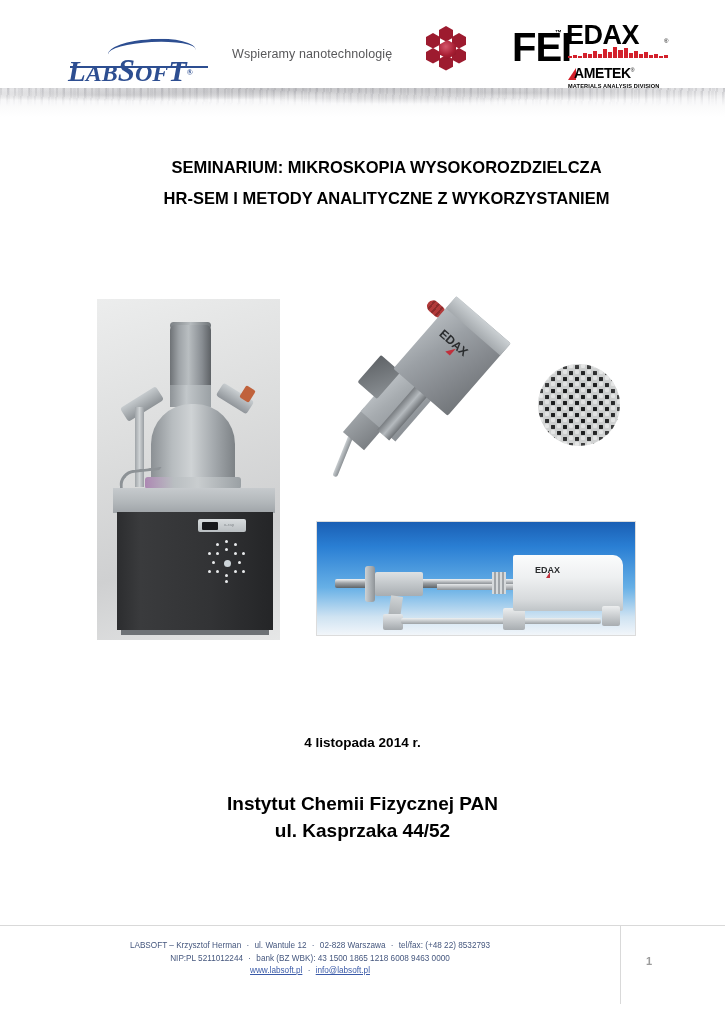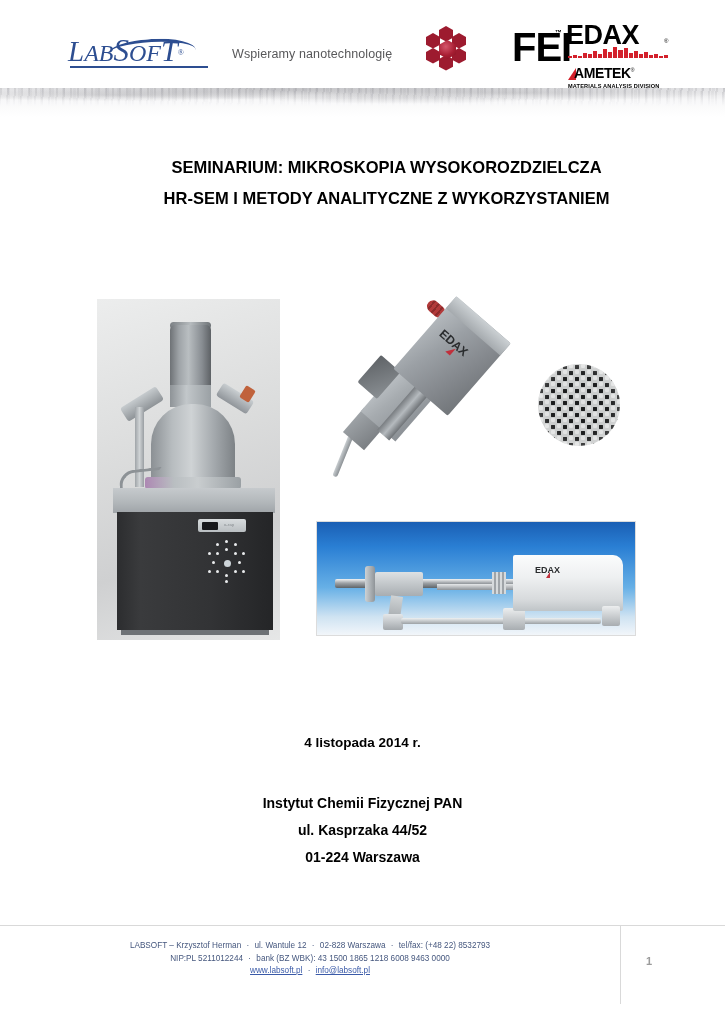--- a/index.html
+++ b/index.html
@@ -28,25 +28,26 @@
 
   
   .labsoft-logo {
     position: absolute;
     left: 68px; top: 35px;
     width: 150px; height: 36px;
   }
   .labsoft-word {
     font-family: "Liberation Serif", serif;
     font-style: italic;
-    font-weight: normal;
+    font-weight: bold;
     color: #2d4e91;
     letter-spacing: 0px;
     white-space: nowrap;
     line-height: 1;
+    margin-top: 20px;
   }
   .ls-l  { font-size: 29px; }
   .ls-ab { font-size: 24px; }
   .ls-s  { font-size: 31px; }
   .ls-of { font-size: 24px; }
   .ls-t  { font-size: 30px; }
   .ls-reg {
     font-size: 8px;
     font-style: normal;
     vertical-align: super;
@@ -502,21 +503,21 @@
     text-align:center;
     font-family:"Liberation Sans",sans-serif;
     font-weight:bold; font-size:13.5px; color:#000;
   }
   .venue {
     position:absolute; left:0; top:790px; width:725px;
     text-align:center;
   }
   .venue-line {
     font-family:"Liberation Sans",sans-serif;
-    font-weight:bold; font-size:14px; line-height:27px; color:#000;
+    font-weight:bold; font-size:19px; line-height:27px; color:#000;
   }
 
   
   .footer-rule {
     position:absolute; left:0; top:925px; width:725px; height:1px;
     background:#d9d9d9;
   }
   .footer {
     position:absolute; left:0; top:940px; width:620px;
     text-align:center;
@@ -688,21 +689,20 @@
       </div>
       <div class="wds-foot2"></div>
     </div>
   </div>
 
   <div class="event-date">4 listopada 2014 r.</div>
 
   <div class="venue">
     <div class="venue-line">Instytut Chemii Fizycznej PAN</div>
     <div class="venue-line">ul. Kasprzaka 44/52</div>
-    <div class="venue-line">01-224 Warszawa</div>
   </div>
 
   <div class="footer-rule"></div>
 
   <div class="footer">
     <div class="footer-line">
       <span>LABSOFT – Krzysztof Herman</span>
       <span class="sep">·</span>
       <span>ul. Wantule 12</span>
       <span class="sep">·</span>

